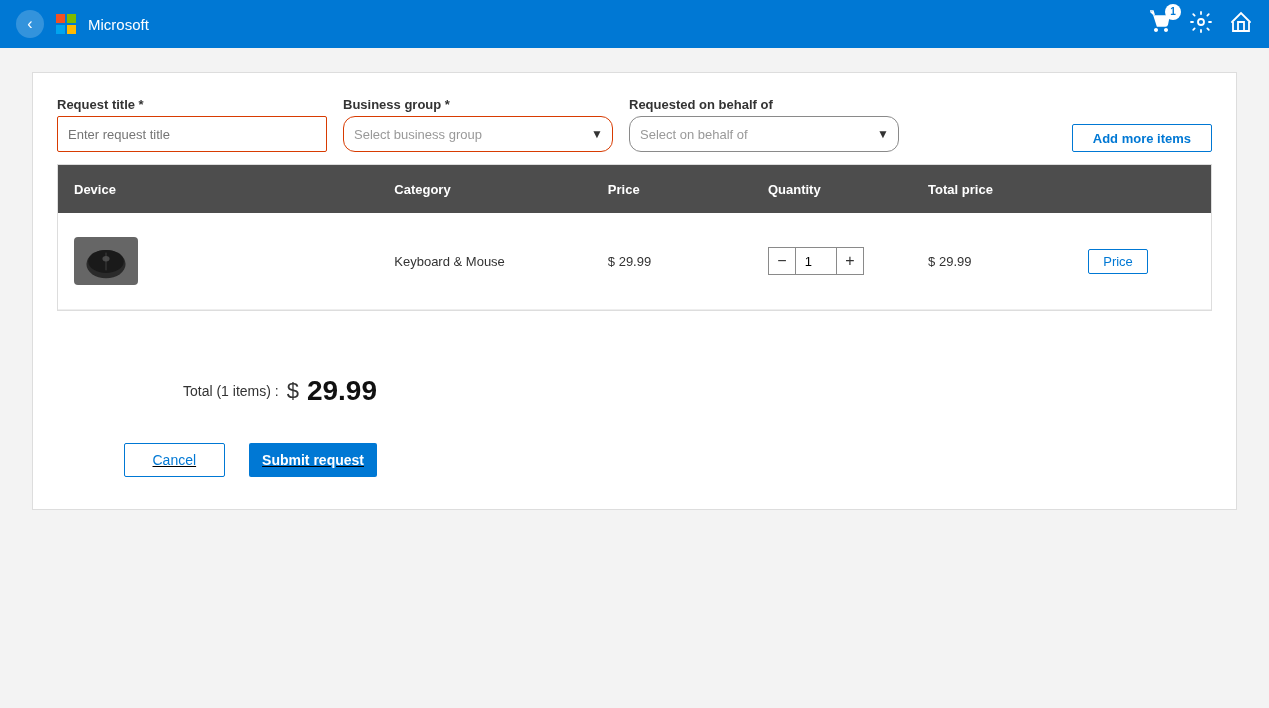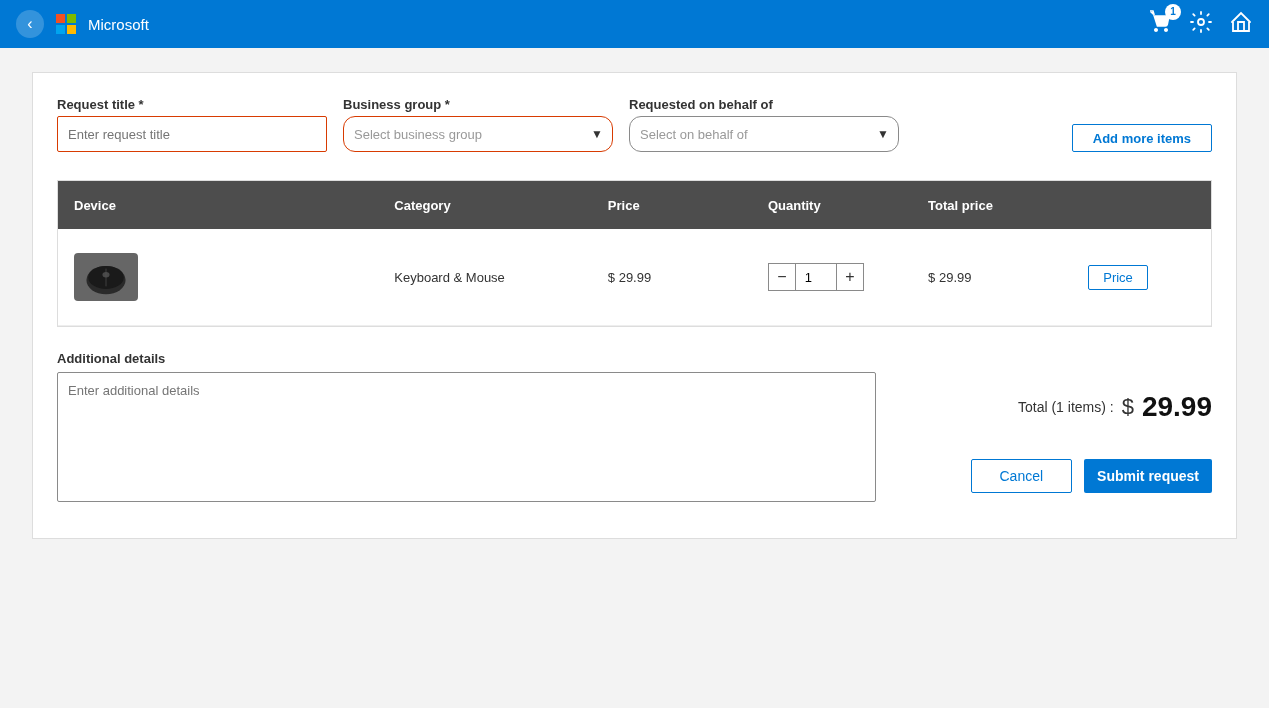--- a/index.html
+++ b/index.html
@@ -37,21 +37,21 @@
       border-radius: 50%; width: 16px; height: 16px;
       display: flex; align-items: center; justify-content: center;
       font-weight: bold;
     }
 
     
     .main { padding: 24px 32px; }
 
     
     .form-row {
-      display: flex; gap: 16px; align-items: flex-end; margin-bottom: 28px;
+      display: flex; gap: 16px; align-items: flex-end; margin-bottom: 12px;
     }
     .form-group { display: flex; flex-direction: column; gap: 4px; }
     .form-label {
       font-size: 13px; font-weight: 600; color: #333;
     }
     .form-input {
       height: 36px; border: 1.5px solid #d83b01; border-radius: 2px;
       padding: 0 10px; font-size: 13px; color: #999;
       background: white; outline: none;
       width: 270px;
@@ -144,21 +144,21 @@
     .right-section {
       display: flex; flex-direction: column; align-items: flex-end;
       gap: 16px; min-width: 320px;
     }
     .total-summary {
       display: flex; align-items: center; gap: 8px;
       font-size: 14px; color: #333;
     }
     .total-label { font-weight: 400; }
     .total-amount { font-size: 28px; font-weight: 700; color: #111; }
-    .action-btns { display: flex; gap: 12px; margin-top: 20px; }
+    .action-btns { display: flex; gap: 24px; margin-top: 20px; text-decoration: underline; }
     .cancel-btn {
       padding: 8px 28px; border: 1.5px solid #0078d4;
       background: white; color: #0078d4; font-size: 14px;
       border-radius: 2px; cursor: pointer; font-weight: 500;
     }
     .submit-btn {
       padding: 8px 13px; border: none;
       background: #0078d4; color: white; font-size: 14px;
       border-radius: 2px; cursor: pointer; font-weight: 600;
     }
@@ -269,24 +269,20 @@
           <button class="qty-btn">+</button>
         </div>
         <div class="total-cell">$ 29.99</div>
         <div class="action-cell">
           <button class="remove-btn">Price</button>
         </div>
       </div>
     </div>
 
     <div class="bottom-section">
-      <div class="additional-details">
-        <div class="additional-label">Additional details</div>
-        <textarea class="additional-textarea" placeholder="Enter additional details" style=""></textarea>
-      </div>
 
       <div class="right-section">
         <div class="total-summary" style="margin-top:40px;">
           <span class="total-label">Total (1 items) :</span>
           <span style="font-size:22px; color:#333; font-weight:300;">$</span>
           <span class="total-amount">29.99</span>
         </div>
         <div class="action-btns">
           <button class="cancel-btn">Cancel</button>
           <button class="submit-btn">Submit request</button>

